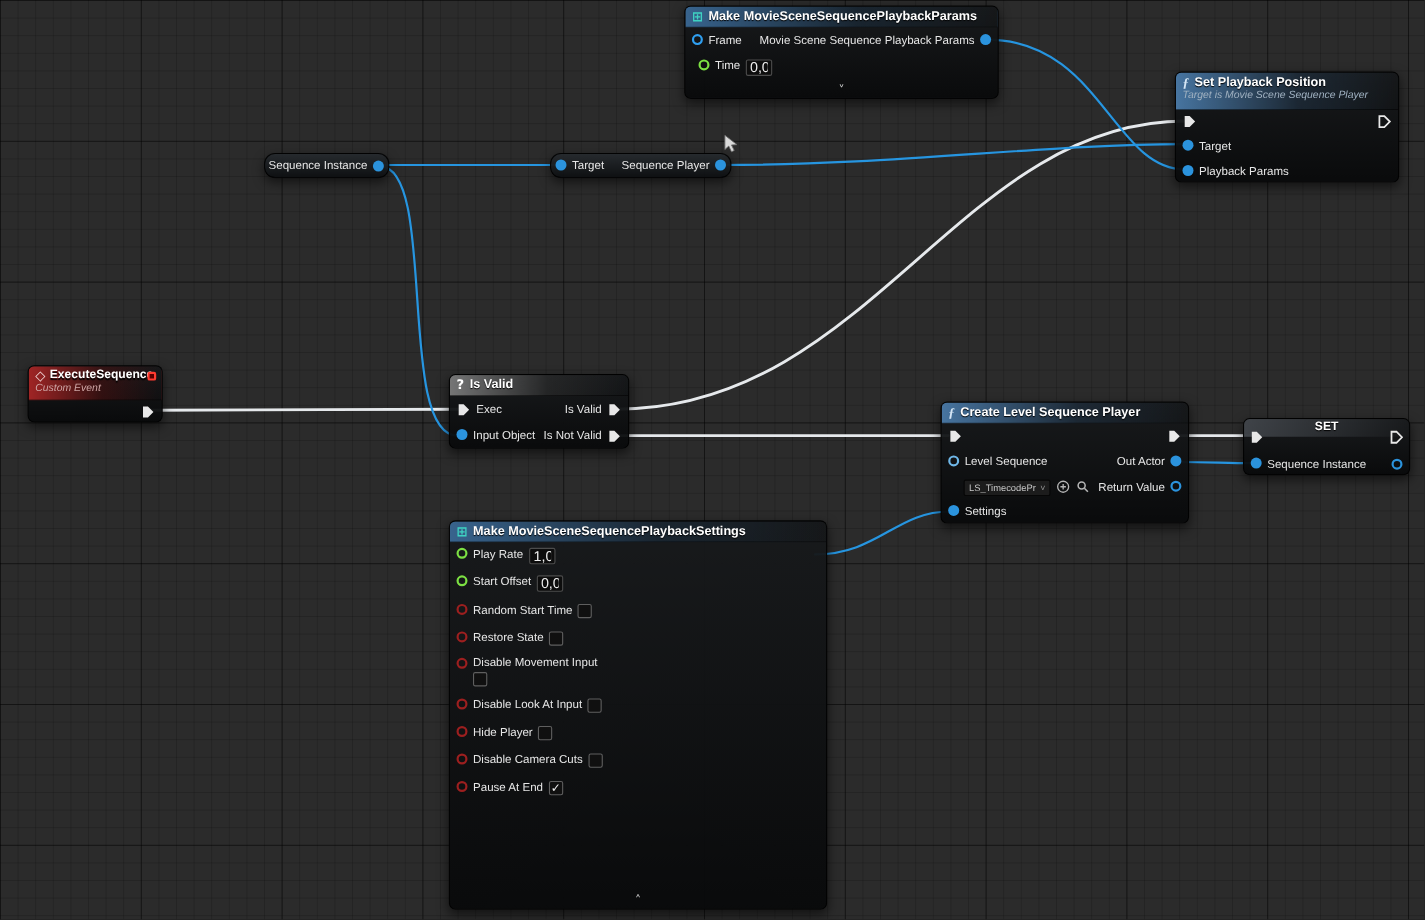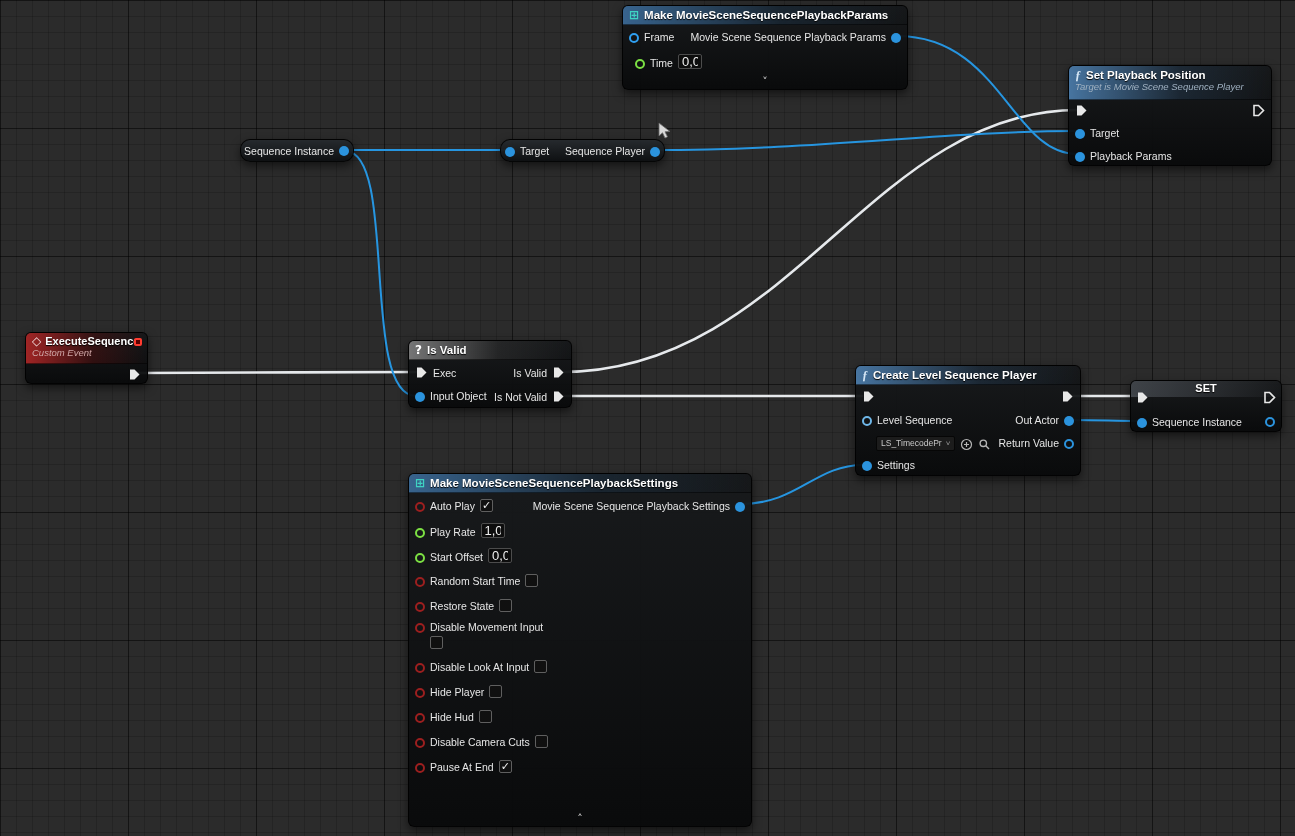--- a/index.html
+++ b/index.html
@@ -39,21 +39,21 @@
   .hdr-gray  { background:linear-gradient(90deg, rgba(128,128,128,.9), rgba(52,52,52,.5) 55%, rgba(14,16,18,.15)); }
   .hdr-set   { background:linear-gradient(90deg, rgba(96,102,110,.55), rgba(30,32,34,.2)); border-radius:5px 5px 0 0; }
   .node-title { font-weight:bold; font-size:11.5px; color:#fff; text-shadow:0 1px 1px #000; white-space:nowrap; }
   .node-subtitle { font-style:italic; font-size:9.5px; color:#9fb0c0; white-space:nowrap; }
   .hdr-icon { font-family:"DejaVu Sans", sans-serif; font-size:12px; font-weight:bold; line-height:1; }
   .make-icon { color:#3fd2c2; }
   .func-icon { color:#d5e6f5; font-family:"Liberation Serif", serif; font-style:italic; }
   .event-icon { color:#f2dcdc; }
 
   .row { display:flex; align-items:center; justify-content:space-between; padding:0 6px; }
-  .pin-group { display:flex; align-items:flex-end; gap:5px; min-width:0; }
+  .pin-group { display:flex; align-items:flex-start; gap:5px; min-width:0; }
   .pin-label { font-size:10.5px; color:#e6e6e6; white-space:nowrap; }
   .pin { width:10px; height:10px; border-radius:50%; flex:none; }
   .pin.filled { background:var(--c); }
   .pin.hollow { border:2px solid var(--c); background:transparent; }
   .pc-obj    { --c:#2b93dd; }
   .pc-asset  { --c:#6fb7e8; }
   .pc-bool   { --c:#9c1f1f; }
   .pc-float  { --c:#7ce043; }
   .pc-struct { --c:#2f9ff0; }
 
@@ -290,31 +290,20 @@
     </div>
   </div>
 
   <div class="node" style="left:408px;top:473px;width:344px;height:354px;">
     <div class="node-header hdr-make">
       <span class="hdr-icon make-icon">⊞</span>
       <span class="node-title">Make MovieSceneSequencePlaybackSettings</span>
     </div>
     <div class="row" style="height:25px;">
       <span class="pin-group">
-        <span class="pin hollow pc-bool"></span>
-        <span class="pin-label">Auto Play</span>
-        <input type="checkbox" class="checkbox" checked="" style="">
-      </span>
-      <span class="pin-group">
-        <span class="pin-label">Movie Scene Sequence Playback Settings</span>
-        <span class="pin filled pc-obj"></span>
-      </span>
-    </div>
-    <div class="row" style="height:25px;">
-      <span class="pin-group">
         <span class="pin hollow pc-float"></span>
         <span class="pin-label">Play Rate</span>
         <input class="textfield" style="width: 24px;" value="1,0">
       </span>
     </div>
     <div class="row" style="height:25px;">
       <span class="pin-group">
         <span class="pin hollow pc-float"></span>
         <span class="pin-label">Start Offset</span>
         <input class="textfield" style="width: 24px;" value="0,0">
@@ -353,27 +342,20 @@
     <div class="row" style="height:25px;">
       <span class="pin-group">
         <span class="pin hollow pc-bool"></span>
         <span class="pin-label">Hide Player</span>
         <input type="checkbox" class="checkbox" style="">
       </span>
     </div>
     <div class="row" style="height:25px;">
       <span class="pin-group">
         <span class="pin hollow pc-bool"></span>
-        <span class="pin-label">Hide Hud</span>
-        <input type="checkbox" class="checkbox" style="">
-      </span>
-    </div>
-    <div class="row" style="height:25px;">
-      <span class="pin-group">
-        <span class="pin hollow pc-bool"></span>
         <span class="pin-label">Disable Camera Cuts</span>
         <input type="checkbox" class="checkbox" style="">
       </span>
     </div>
     <div class="row" style="height:25px;">
       <span class="pin-group">
         <span class="pin hollow pc-bool"></span>
         <span class="pin-label">Pause At End</span>
         <input type="checkbox" class="checkbox" checked="" style="">
       </span>

